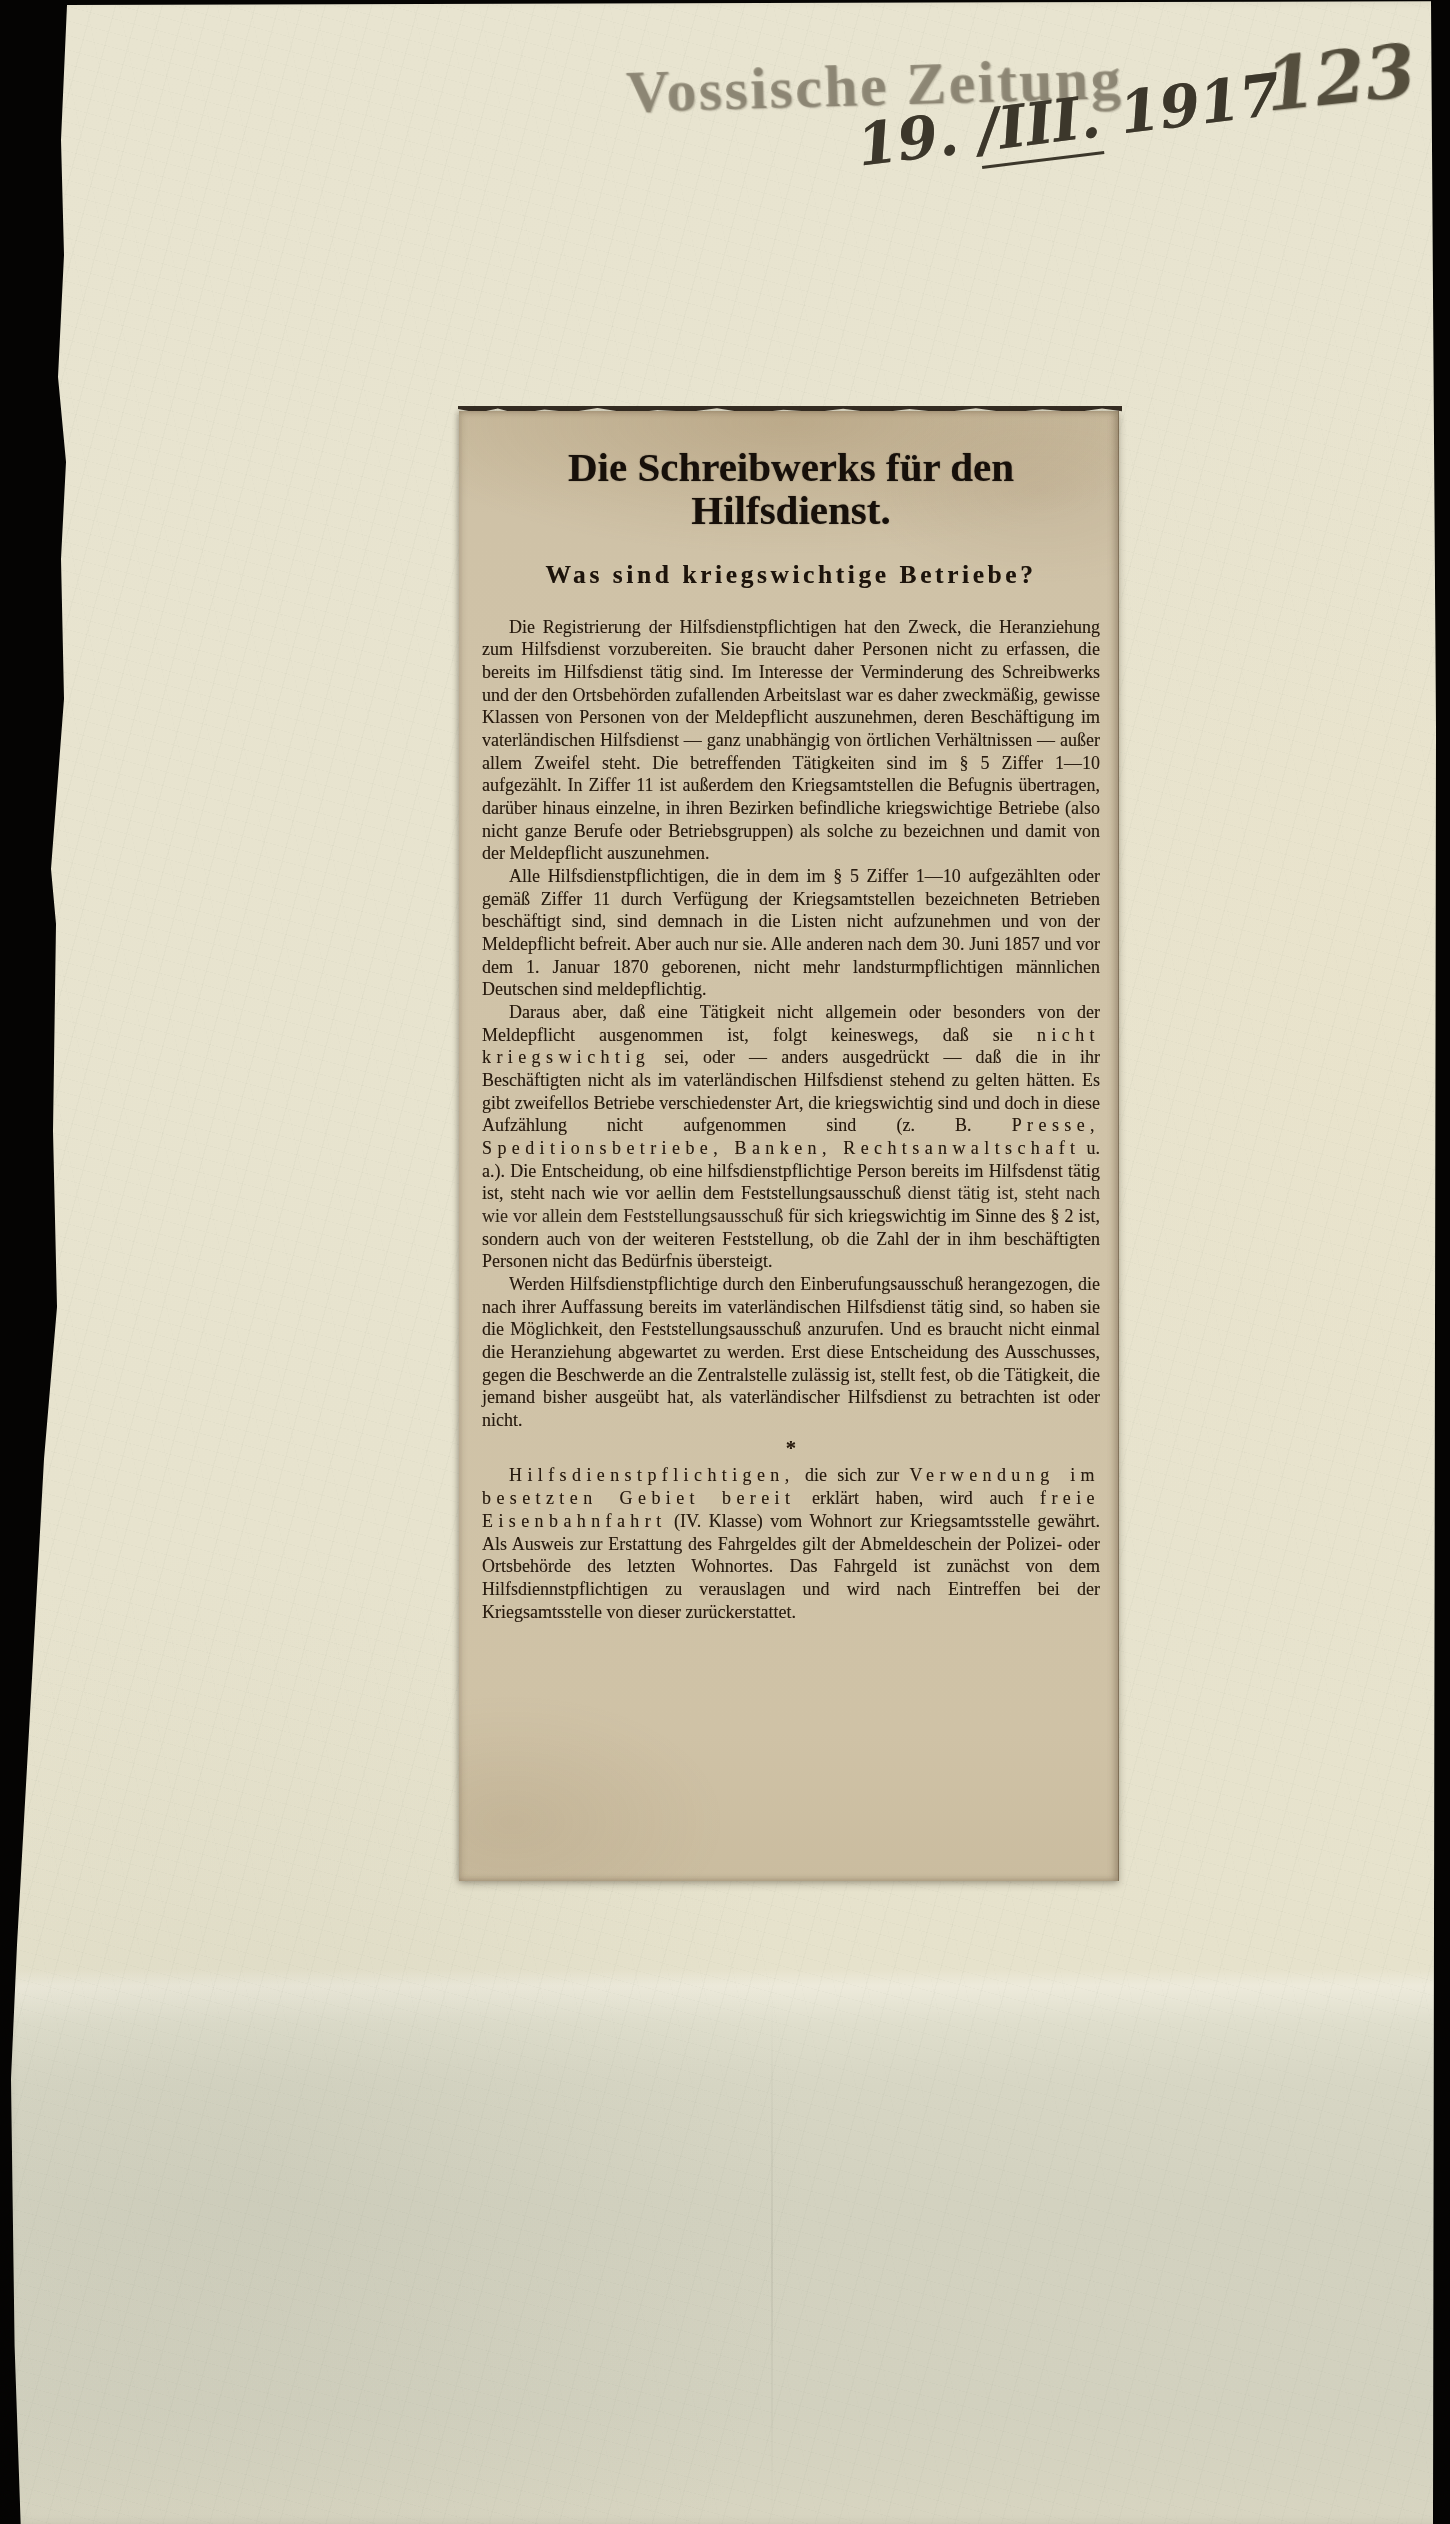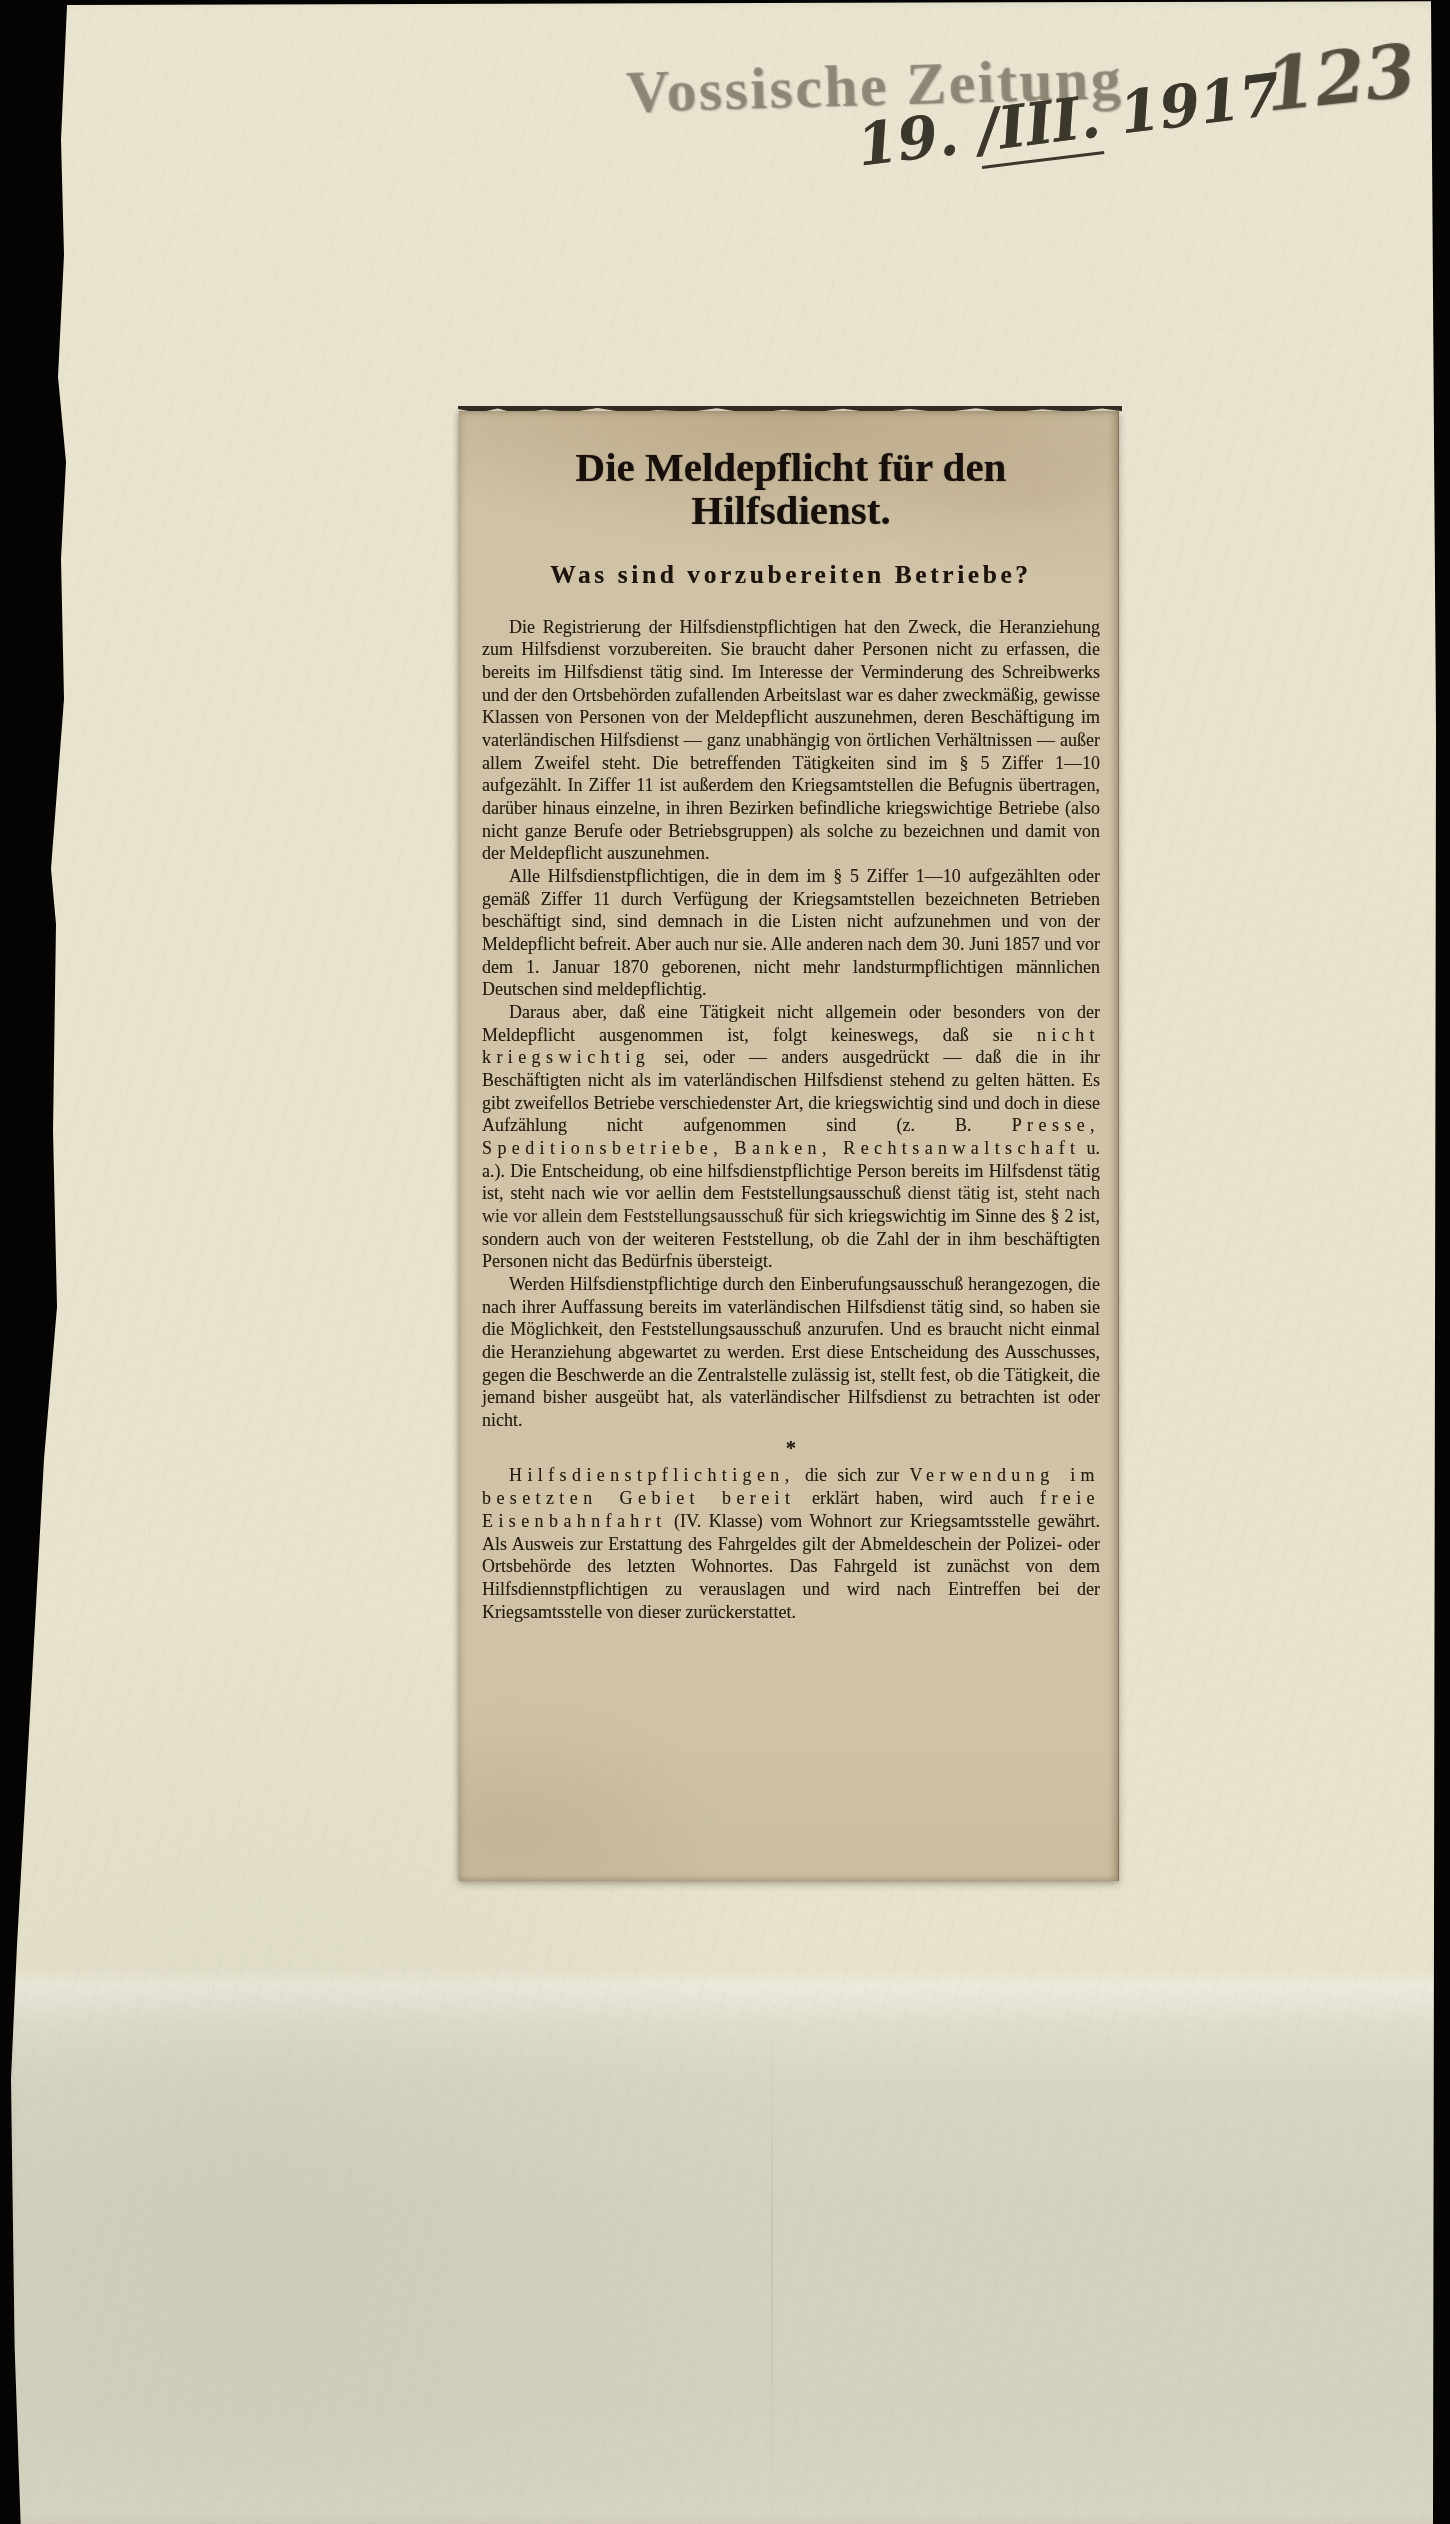--- a/index.html
+++ b/index.html
@@ -130,22 +130,22 @@
     <span>19.</span>
     <span class="mois">/III.</span>
     <span>1917</span>
   </div>
 
   <div id="sheet-number">123</div>
 
   <div id="torn-edge"></div>
 
   <div id="clipping">
-    <h1 id="headline">Die Meldepflicht für den Hilfsdienst.</h1>
-    <h2 id="subheadline">Was sind vorzubereiten Betriebe?</h2>
+    <h1 id="headline">Die Schreibwerks für den Hilfsdienst.</h1>
+    <h2 id="subheadline">Was sind kriegswichtige Betriebe?</h2>
     <div id="article-body">
         <p class="para"><span class="seg-normal">Die Registrierung der Hilfsdienstpflichtigen hat den Zweck, die Heranziehung zum Hilfsdienst vorzubereiten. Sie braucht daher Personen nicht zu erfassen, die bereits im Hilfsdienst tätig sind. Im Interesse der Verminderung des Schreibwerks und der den Ortsbehörden zufallenden Arbeitslast war es daher zweckmäßig, gewisse Klassen von Personen von der Meldepflicht auszunehmen, deren Beschäftigung im vaterländischen Hilfsdienst — ganz unabhängig von örtlichen Verhältnissen — außer allem Zweifel steht. Die betreffenden Tätigkeiten sind im § 5 Ziffer 1—10 aufgezählt. In Ziffer 11 ist außerdem den Kriegsamtstellen die Befugnis übertragen, darüber hinaus einzelne, in ihren Bezirken befindliche kriegswichtige Betriebe (also nicht ganze Berufe oder Betriebsgruppen) als solche zu bezeichnen und damit von der Meldepflicht auszunehmen.</span></p>
         <p class="para"><span class="seg-normal">Alle Hilfsdienstpflichtigen, die in dem im § 5 Ziffer 1—10 aufgezählten oder gemäß Ziffer 11 durch Verfügung der Kriegsamtstellen bezeichneten Betrieben beschäftigt sind, sind demnach in die Listen nicht aufzunehmen und von der Meldepflicht befreit. Aber auch nur sie. Alle anderen nach dem 30. Juni 1857 und vor dem 1. Januar 1870 geborenen, nicht mehr landsturmpflichtigen männlichen Deutschen sind meldepflichtig.</span></p>
         <p class="para"><span class="seg-normal">Daraus aber, daß eine Tätigkeit nicht allgemein oder besonders von der Meldepflicht ausgenommen ist, folgt keineswegs, daß sie </span><span class="seg-spaced">nicht kriegswichtig</span><span class="seg-normal"> sei, oder — anders ausgedrückt — daß die in ihr Beschäftigten nicht als im vaterländischen Hilfsdienst stehend zu gelten hätten. Es gibt zweifellos Betriebe verschiedenster Art, die kriegswichtig sind und doch in diese Aufzählung nicht aufgenommen sind (z. B. </span><span class="seg-spaced">Presse, Speditionsbetriebe, Banken, Rechtsanwaltschaft</span><span class="seg-normal"> u. a.). Die Entscheidung, ob eine hilfsdienstpflichtige Person bereits im Hilfsdenst tätig ist, steht nach wie vor aellin dem Feststellungsausschuß </span><span class="seg-blur">dienst tätig ist, steht nach wie vor allein dem Feststellungsausschuß</span><span class="seg-normal"> für sich kriegswichtig im Sinne des § 2 ist, sondern auch von der weiteren Feststellung, ob die Zahl der in ihm beschäftigten Personen nicht das Bedürfnis übersteigt.</span></p>
         <p class="para"><span class="seg-normal">Werden Hilfsdienstpflichtige durch den Einberufungsausschuß herangezogen, die nach ihrer Auffassung bereits im vaterländischen Hilfsdienst tätig sind, so haben sie die Möglichkeit, den Feststellungsausschuß anzurufen. Und es braucht nicht einmal die Heranziehung abgewartet zu werden. Erst diese Entscheidung des Ausschusses, gegen die Beschwerde an die Zentralstelle zulässig ist, stellt fest, ob die Tätigkeit, die jemand bisher ausgeübt hat, als vaterländischer Hilfsdienst zu betrachten ist oder nicht.</span></p>
         <div class="separator">*</div>
         <p class="para"><span class="seg-spaced">Hilfsdienstpflichtigen,</span><span class="seg-normal"> die sich zur </span><span class="seg-spaced">Verwendung im besetzten Gebiet bereit</span><span class="seg-normal"> erklärt haben, wird auch </span><span class="seg-spaced">freie Eisenbahnfahrt</span><span class="seg-normal"> (IV. Klasse) vom Wohnort zur Kriegsamtsstelle gewährt. Als Ausweis zur Erstattung des Fahrgeldes gilt der Abmeldeschein der Polizei- oder Ortsbehörde des letzten Wohnortes. Das Fahrgeld ist zunächst von dem Hilfsdiennstpflichtigen zu verauslagen und wird nach Eintreffen bei der Kriegsamtsstelle von dieser zurückerstattet.</span></p>
       </div>
   </div>
 

